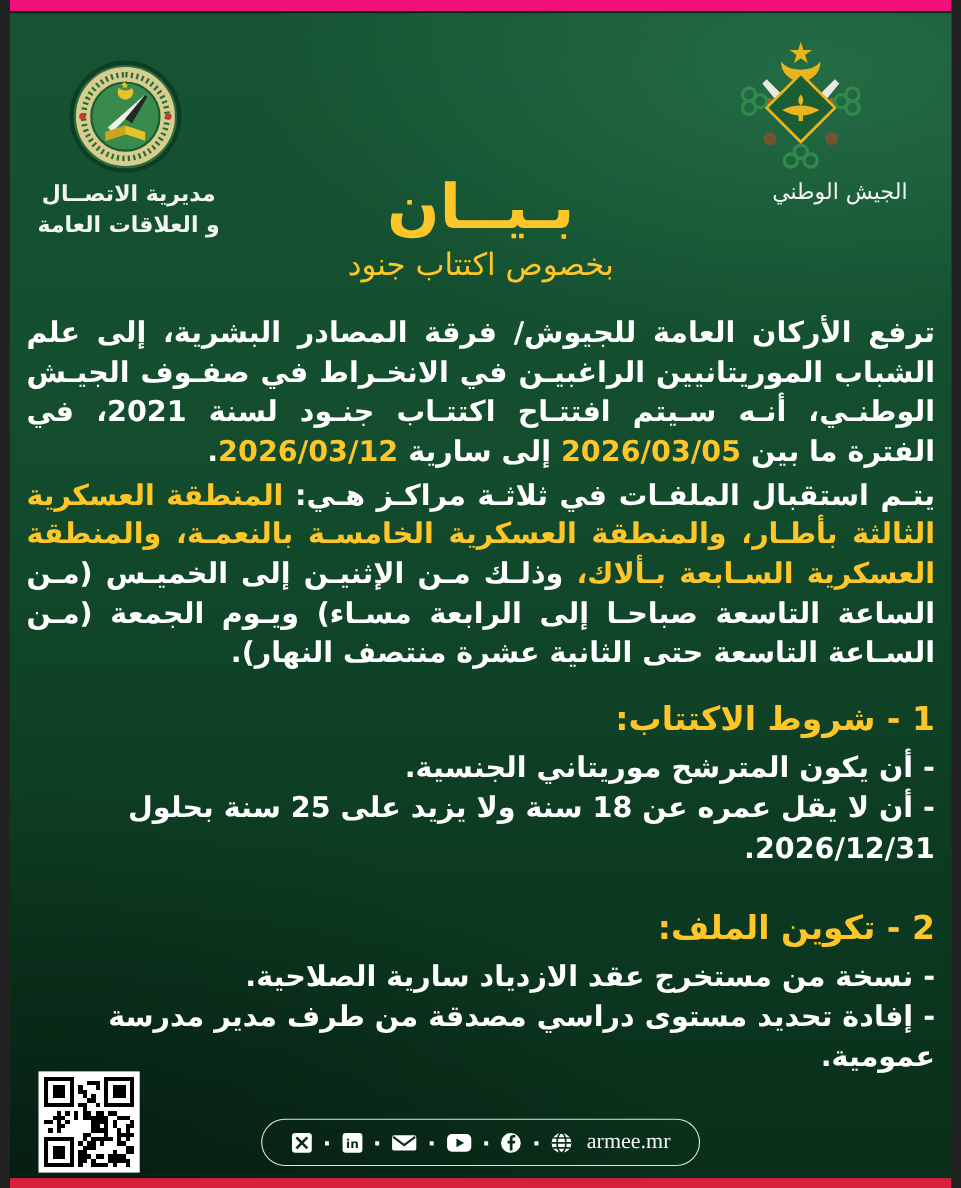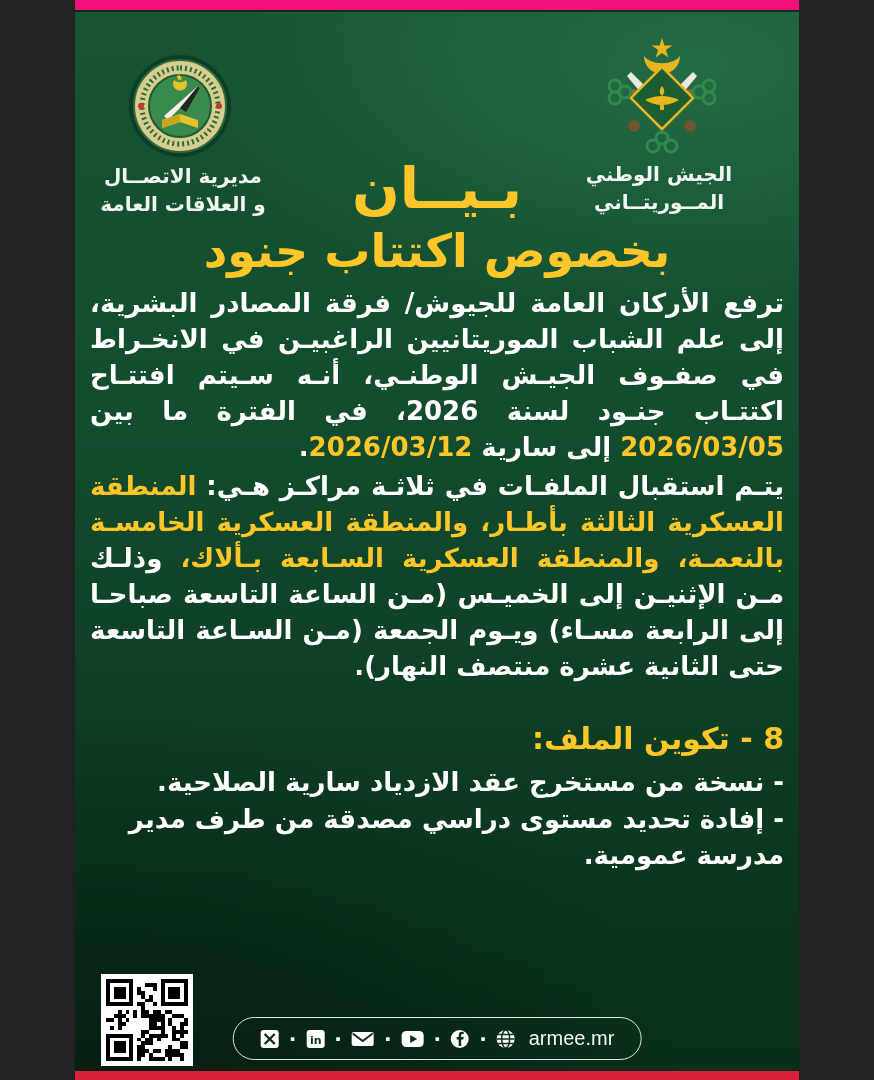--- a/index.html
+++ b/index.html
@@ -1,39 +1,39 @@
 <!DOCTYPE html>
 <html lang="ar"><head>
 <meta charset="utf-8">
 <style>
   html,body{margin:0;padding:0;background:#222;}
   .poster{
     position:relative;
-    width:724px;height:1080px;
+    width:856px;height:1080px;
     margin:0 auto;
     overflow:hidden;
     direction:rtl;
     font-family:"DejaVu Sans", sans-serif;
     background:
       radial-gradient(ellipse 820px 420px at 86% 6%, rgba(47,128,84,.55), rgba(0,0,0,0) 62%),
       radial-gradient(ellipse 900px 620px at 4% 104%, rgba(0,0,0,.42), rgba(0,0,0,0) 66%),
       linear-gradient(180deg,#165433 0%,#134d2e 38%,#0d3d23 68%,#092e1a 100%);
   }
   .stripe-top{position:absolute;top:0;left:0;width:100%;height:10px;background:#F2117A;box-shadow:0 2px 0 rgba(0,0,0,.55);z-index:5;}
   .stripe-bottom{position:absolute;bottom:0;left:0;width:100%;height:9px;background:#D8203C;z-index:5;}
 
   
   .logo-left{position:absolute;top:54px;left:53px;width:104px;height:104px;}
   .caption-left{position:absolute;top:162px;left:8px;width:200px;text-align:center;color:#f2f5f1;font-weight:bold;font-size:20px;line-height:1.4;}
   .logo-right{position:absolute;top:34px;right:62px;width:150px;height:130px;}
-  .caption-right{position:absolute;top:160px;right:40px;width:200px;text-align:center;color:#f2f5f1;font-weight:bold;font-size:20px;line-height:1.4;}
+  .caption-right{position:absolute;top:160px;right:40px;width:200px;color:#f2f5f1;font-weight:normal;font-size:20px;line-height:1.4;}
 
   .title-block{position:absolute;top:158px;left:0;width:100%;text-align:center;z-index:2;}
   .title-main{font-size:56px;font-weight:bold;color:#FFC62A;line-height:1.1;margin:0;}
-  .title-sub{font-size:46px;font-weight:bold;color:#FFC62A;line-height:1.2;margin:4px 0 0 0;}
+  .title-sub{font-size:28px;font-weight:normal;color:#FFC62A;line-height:1.2;margin:4px 0 0 0;}
 
   
   .content{position:absolute;top:286px;right:15px;left:15px;color:#fff;}
   .para{font-size:26px;font-weight:bold;line-height:1.38;text-align:justify;margin:0 0 4px 0;}
   .para .yellow{color:#FFC62A;}
   .para .white{color:#ffffff;}
   .section{margin-top:24px;}
   .section-heading{font-size:30px;font-weight:bold;color:#FFC62A;margin:0 0 8px 0;}
   .section ul{list-style:none;margin:0;padding:0;}
   .section li{font-size:26px;font-weight:bold;line-height:1.42;color:#fff;}
@@ -42,21 +42,21 @@
   
   .qr-box{position:absolute;left:26px;bottom:14px;width:92px;height:92px;background:#fff;padding:5px;box-sizing:border-box;}
   .social-pill{
     position:absolute;left:50%;bottom:20px;transform:translateX(-50%);
     direction:ltr;display:flex;align-items:center;gap:9px;
     border:1.5px solid #dfe8e0;border-radius:24px;padding:9px 26px;
     color:#fff;font-size:20px;
   }
   .social-pill .dot{color:#fff;font-weight:bold;line-height:1;}
   .social-pill svg{display:block;}
-  .website{font-family:Liberation Sans, sans-serif;color:#f4f7f4;font-size:20px;margin-left:4px;}
+  .website{font-family:Liberation Serif, serif;color:#f4f7f4;font-size:20px;margin-left:4px;}
 </style>
 </head>
 <body>
 
 <div class="poster">
   <div class="stripe-top"></div>
 
   <div class="logo-left">
     <svg viewBox="0 0 104 104" width="104" height="104">
       <circle cx="52" cy="52" r="51" fill="#0e3d25"></circle>
@@ -110,36 +110,42 @@
           <circle cx="122" cy="52" r="6"></circle>
           <circle cx="122" cy="64" r="6"></circle>
         <circle cx="75" cy="104" r="6"></circle>
           <circle cx="66" cy="112" r="6"></circle>
           <circle cx="84" cy="112" r="6"></circle>
       </g>
     </svg>
   </div>
   <div class="caption-right">
     <div>الجيش الوطني</div>
-    <div>المــوريتــاني</div>
   </div>
 
   <div class="title-block">
     <div class="title-main">بـيــان</div>
     <div class="title-sub">بخصوص اكتتاب جنود</div>
   </div>
 
   <div class="content">
-    <p class="para"><span class="white">ترفع الأركان العامة للجيوش/ فرقة المصادر البشرية، إلى علم الشباب الموريتانيين الراغبيـن في الانخـراط في صفـوف الجيـش الوطنـي، أنـه سـيتم افتتـاح اكتتـاب جنـود لسنة 2026، في الفترة ما بين </span><span class="yellow">2026/03/05</span><span class="white"> إلى سارية </span><span class="yellow">2026/03/12</span><span class="white">.</span></p>
+    <p class="para"><span class="white">ترفع الأركان العامة للجيوش/ فرقة المصادر البشرية، إلى علم الشباب الموريتانيين الراغبيـن في الانخـراط في صفـوف الجيـش الوطنـي، أنـه سـيتم افتتـاح اكتتـاب جنـود لسنة 2021، في الفترة ما بين </span><span class="yellow">2026/03/05</span><span class="white"> إلى سارية </span><span class="yellow">2026/03/12</span><span class="white">.</span></p>
 
     <p class="para"><span class="white">يتـم استقبال الملفـات في ثلاثـة مراكـز هـي: </span><span class="yellow">المنطقة العسكرية الثالثة بأطـار، والمنطقة العسكرية الخامسـة بالنعمـة، والمنطقة العسكرية السـابعة بـألاك،</span><span class="white"> وذلـك مـن الإثنيـن إلى الخميـس (مـن الساعة التاسعة صباحـا إلى الرابعة مسـاء) ويـوم الجمعة (مـن السـاعة التاسعة حتى الثانية عشرة منتصف النهار).</span></p>
 
+    <div class="section">
+      <div class="section-heading">1 - شروط الاكتتاب:</div>
+      <ul>
+        <li>- أن يكون المترشح موريتاني الجنسية.</li>
+        <li>- أن لا يقل عمره عن 18 سنة ولا يزيد على 25 سنة بحلول 2026/12/31.</li>
+      </ul>
+    </div>
 
     <div class="section second">
-      <div class="section-heading">8 - تكوين الملف:</div>
+      <div class="section-heading">2 - تكوين الملف:</div>
       <ul>
         <li>- نسخة من مستخرج عقد الازدياد سارية الصلاحية.</li>
         <li>- إفادة تحديد مستوى دراسي مصدقة من طرف مدير مدرسة عمومية.</li>
 
       </ul>
     </div>
   </div>
 
   <div class="qr-box">
     <svg id="qr-svg" viewBox="0 0 21 21" width="82" height="82" shape-rendering="crispEdges">

